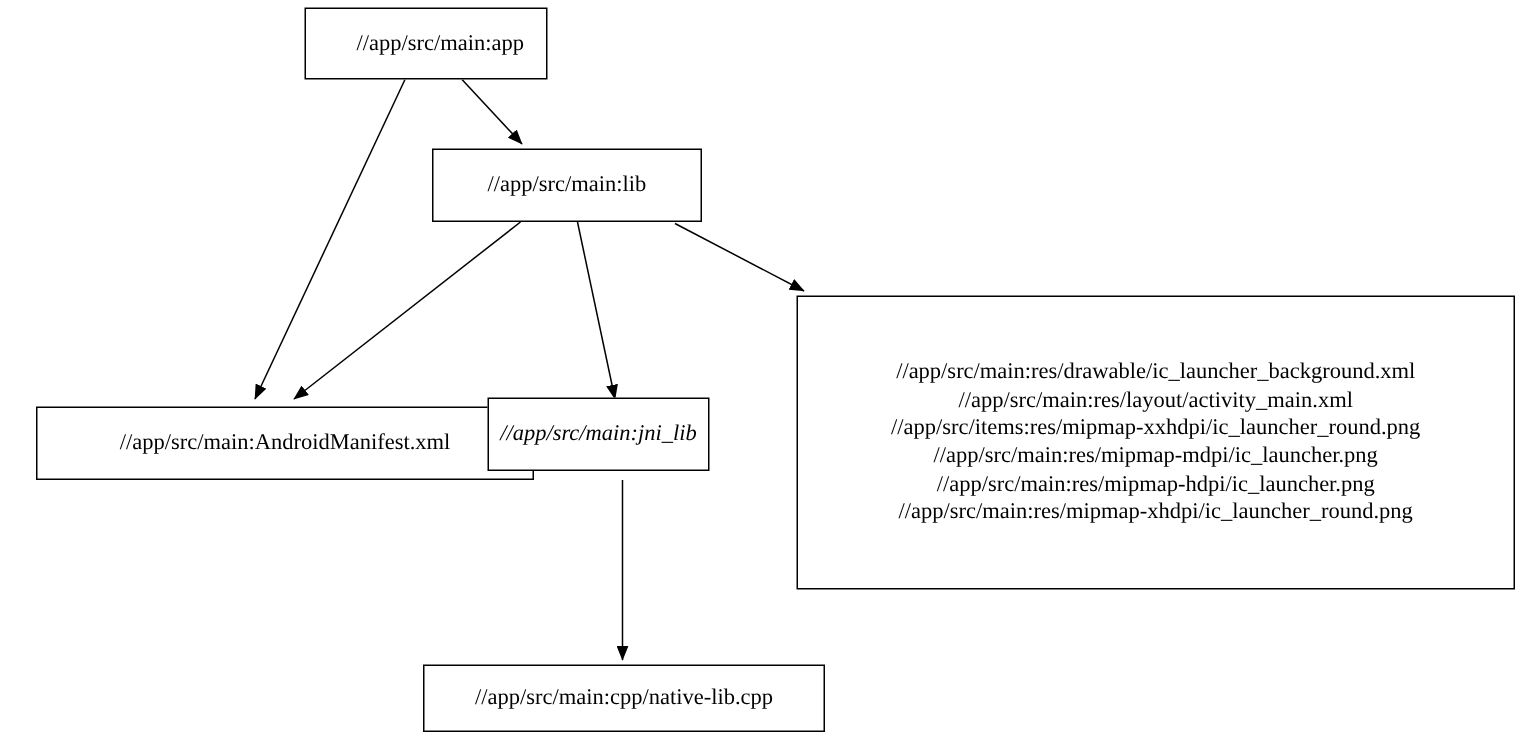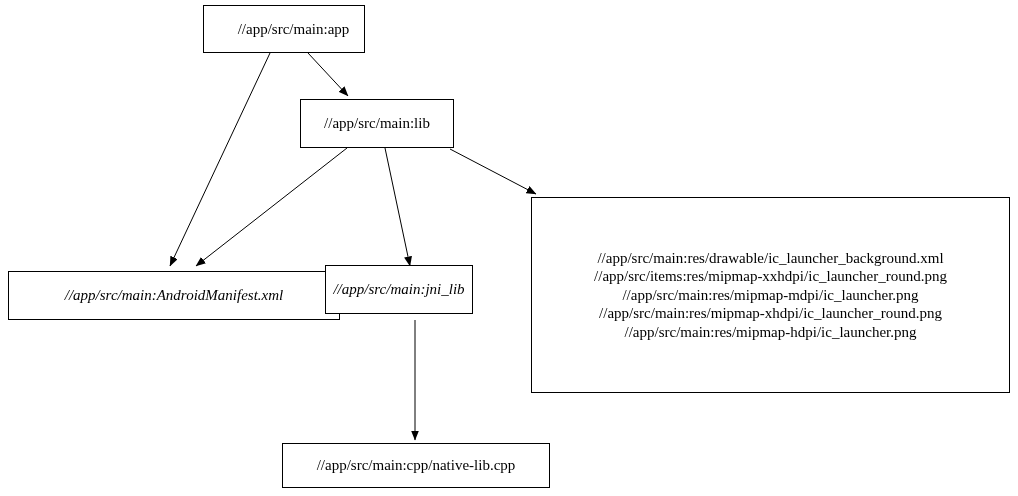--- a/index.html
+++ b/index.html
@@ -38,22 +38,22 @@
     text-align: center;
     font-size: 15px;
     line-height: 18.6px;
     white-space: nowrap;
   }
   .node.multi {
     flex-direction: column;
     justify-content: center;
   }
   #node-app      { left: 203px; top: 5px;   width: 162px; height: 48px; padding-left: 19px; }
-  #node-lib      { left: 300px; top: 99px;  width: 154px; height: 49px; }
-  #node-manifest { left: 8px;   top: 271px; width: 332px; height: 49px; font-style: italic; }
+  #node-lib      { left: 288px; top: 99px;  width: 180px; height: 49px; }
+  #node-manifest { left: 24px;   top: 271px; width: 332px; height: 49px; }
   #node-jni-lib  { left: 325px; top: 265px; width: 148px; height: 49px; font-style: italic; }
   #node-res      { left: 531px; top: 197px; width: 479px; height: 196px; }
   #node-native   { left: 282px; top: 443px; width: 268px; height: 45px; justify-content: center; }
 </style>
 </head>
 <body>
 
 <div class="canvas">
 
   <svg class="edges" width="1018" height="496" viewBox="0 0 1018 496" xmlns="http://www.w3.org/2000/svg">
@@ -81,23 +81,24 @@
   <div class="node" id="node-manifest">
     <span>//app/src/main:AndroidManifest.xml</span>
   </div>
 
   <div class="node" id="node-jni-lib">
     <span>//app/src/main:jni_lib</span>
   </div>
 
   <div class="node multi" id="node-res">
     <span>//app/src/main:res/drawable/ic_launcher_background.xml</span>
+    <span>//app/src/main:res/layout/activity_main.xml</span>
     <span>//app/src/items:res/mipmap-xxhdpi/ic_launcher_round.png</span>
     <span>//app/src/main:res/mipmap-mdpi/ic_launcher.png</span>
+    <span>//app/src/main:res/mipmap-hdpi/ic_launcher.png</span>
     <span>//app/src/main:res/mipmap-xhdpi/ic_launcher_round.png</span>
-    <span>//app/src/main:res/mipmap-hdpi/ic_launcher.png</span>
   </div>
 
   <div class="node" id="node-native">
     <span>//app/src/main:cpp/native-lib.cpp</span>
   </div>
 
 </div>
 
 </body></html>

